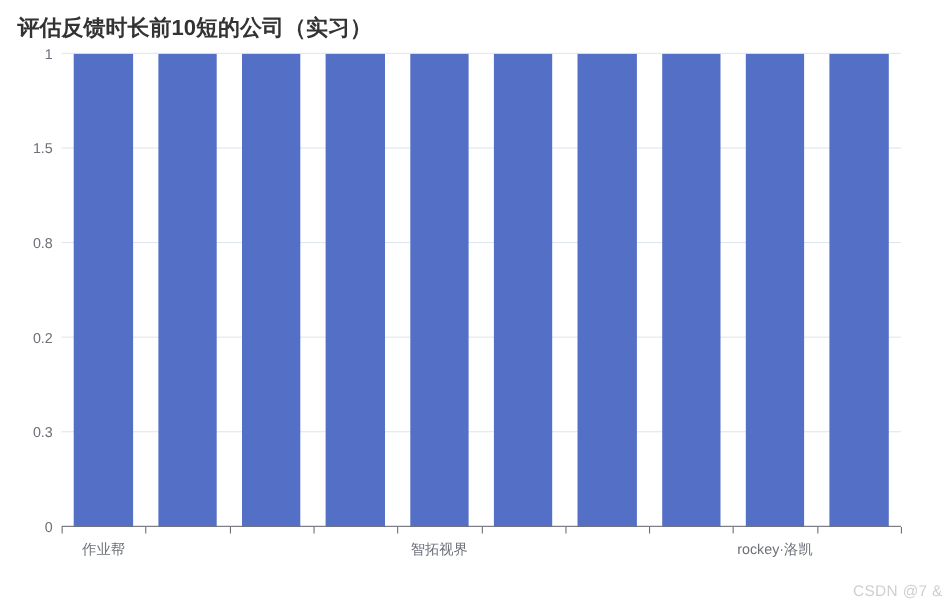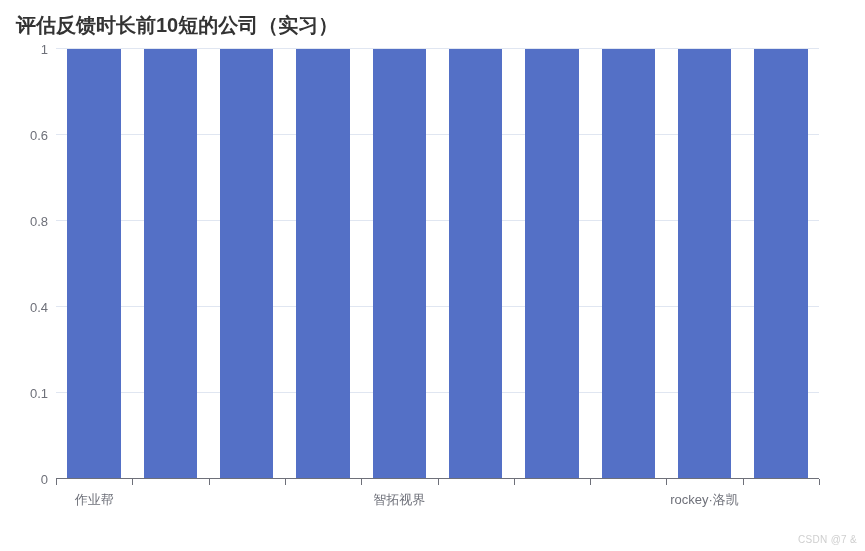--- a/index.html
+++ b/index.html
@@ -125,40 +125,40 @@
       text-align: center;
       font-size: 13px;
       color: #6e7079;
       padding-top: 6px;
       white-space: nowrap;
     }
     .watermark {
       position: absolute;
       right: 8px;
       bottom: 6px;
-      font-size: 10px;
+      font-size: 14px;
       color: #cfcfcf;
       letter-spacing: 0.3px;
     }
   </style>
 </head>
 <body>
 
 <div class="chart-container">
   <div class="header">
     <div class="title">评估反馈时长前10短的公司（实习）</div>
   </div>
 
   <div class="plot-area">
     <div class="y-axis">
       <div class="y-tick" style="bottom:0%">0</div>
-      <div class="y-tick" style="bottom:20%">0.1</div>
-      <div class="y-tick" style="bottom:40%">0.4</div>
+      <div class="y-tick" style="bottom:20%">0.3</div>
+      <div class="y-tick" style="bottom:40%">0.2</div>
       <div class="y-tick" style="bottom:60%">0.8</div>
-      <div class="y-tick" style="bottom:80%">0.6</div>
+      <div class="y-tick" style="bottom:80%">1.5</div>
       <div class="y-tick" style="bottom:100%">1</div>
     </div>
 
     <div class="grid">
       <div class="grid-line" style="bottom:20%"></div>
       <div class="grid-line" style="bottom:40%"></div>
       <div class="grid-line" style="bottom:60%"></div>
       <div class="grid-line" style="bottom:80%"></div>
       <div class="grid-line" style="bottom:100%"></div>
     </div>

